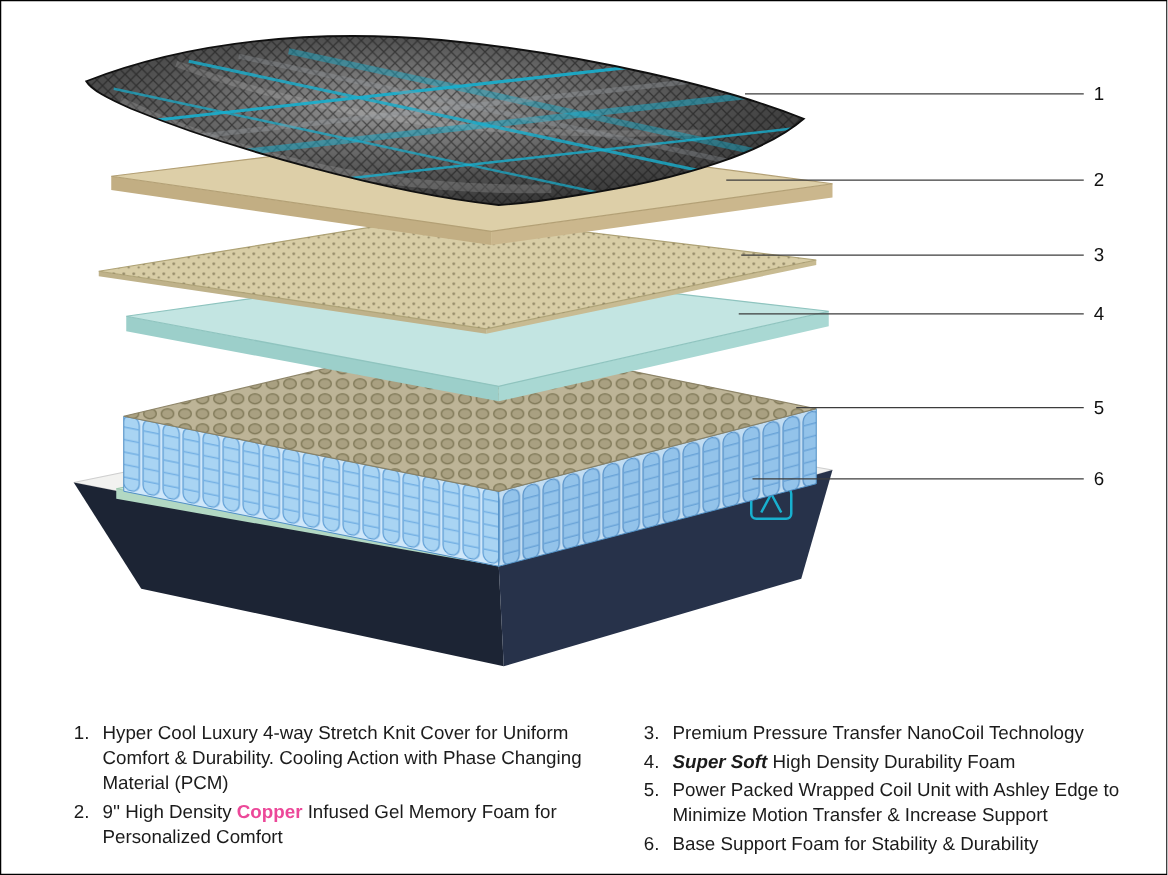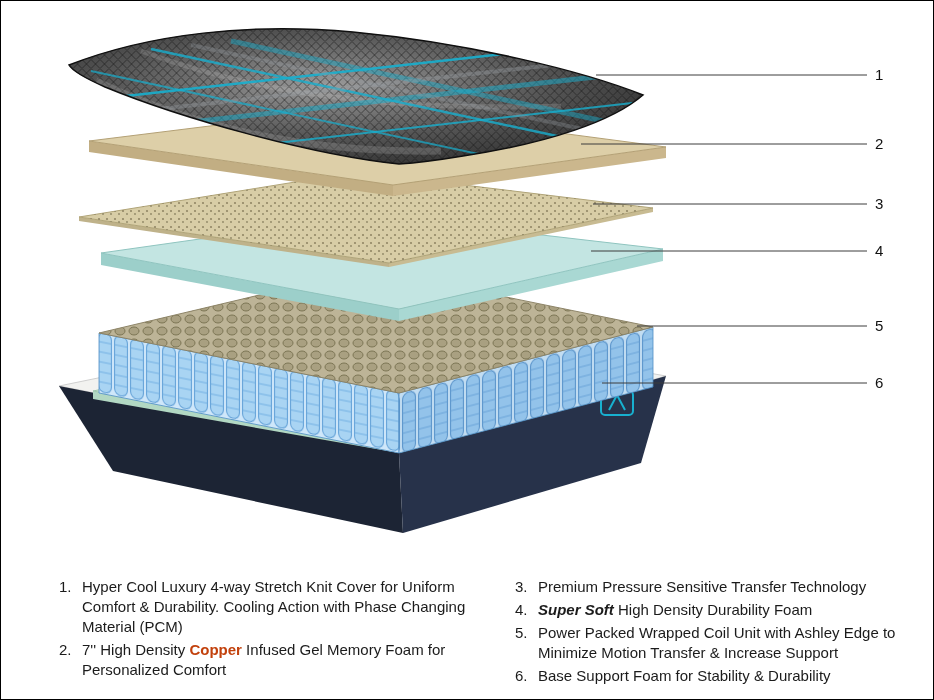--- a/index.html
+++ b/index.html
@@ -6,21 +6,21 @@
   .frame{position:relative;width:934px;height:700px;background:#ffffff;border:1px solid #000;
          box-sizing:border-box;overflow:hidden;font-family:"Liberation Sans",sans-serif;}
   svg{position:absolute;top:0;left:0;}
   .legend{position:absolute;left:0;top:576px;width:934px;font-size:15px;line-height:1.34;color:#1b1b1b;}
   .col{position:absolute;display:flex;flex-direction:column;gap:3px;}
   .col-left{left:58px;width:448px;}
   .col-right{left:514px;width:402px;}
   .item{display:flex;gap:5px;}
   .num{flex:0 0 18px;}
   .txt{flex:1;}
-  .copper{color:#c2410c;font-weight:700;}
+  .copper{color:#ec4899;font-weight:700;}
   .bold{font-weight:700;font-style:italic;}
   .callout-num{font-size:15px;fill:#111;font-family:"Liberation Sans",sans-serif;}
 </style>
 </head>
 <body>
 
 <div class="frame">
 
 <svg width="934" height="560" viewBox="0 0 934 560">
   <defs>
@@ -134,27 +134,27 @@
 </svg>
 
 <div class="legend">
   <div class="col col-left">
     <div class="item">
       <span class="num">1.</span>
       <span class="txt">Hyper Cool Luxury 4-way Stretch Knit Cover for Uniform Comfort &amp; Durability. Cooling Action with Phase Changing Material (PCM)</span>
     </div>
     <div class="item">
       <span class="num">2.</span>
-      <span class="txt"><span>7'' High Density </span><span class="copper">Copper</span><span> Infused Gel Memory Foam for Personalized Comfort</span></span>
+      <span class="txt"><span>9'' High Density </span><span class="copper">Copper</span><span> Infused Gel Memory Foam for Personalized Comfort</span></span>
     </div>
   </div>
   <div class="col col-right">
     <div class="item">
       <span class="num">3.</span>
-      <span class="txt">Premium Pressure Sensitive Transfer Technology</span>
+      <span class="txt">Premium Pressure Transfer NanoCoil Technology</span>
     </div>
     <div class="item">
       <span class="num">4.</span>
       <span class="txt"><span class="bold">Super Soft</span><span> High Density Durability Foam</span></span>
     </div>
     <div class="item">
       <span class="num">5.</span>
       <span class="txt">Power Packed Wrapped Coil Unit with Ashley Edge to Minimize Motion Transfer &amp; Increase Support</span>
     </div>
     <div class="item">

